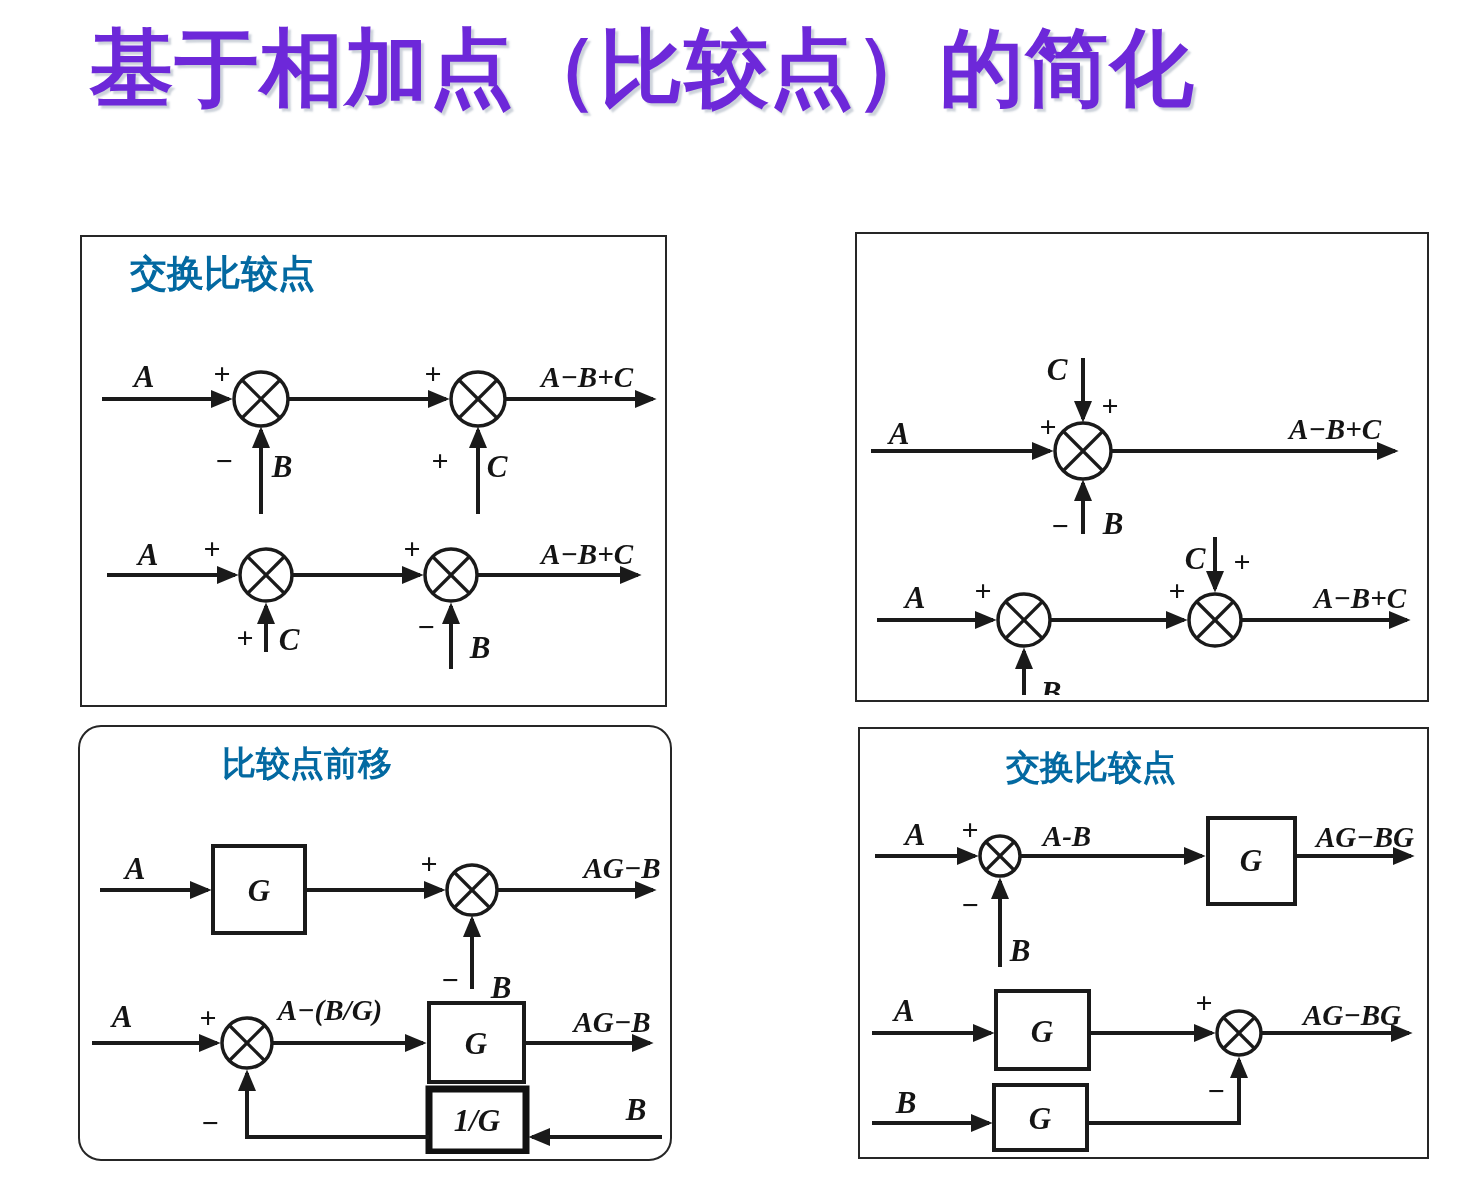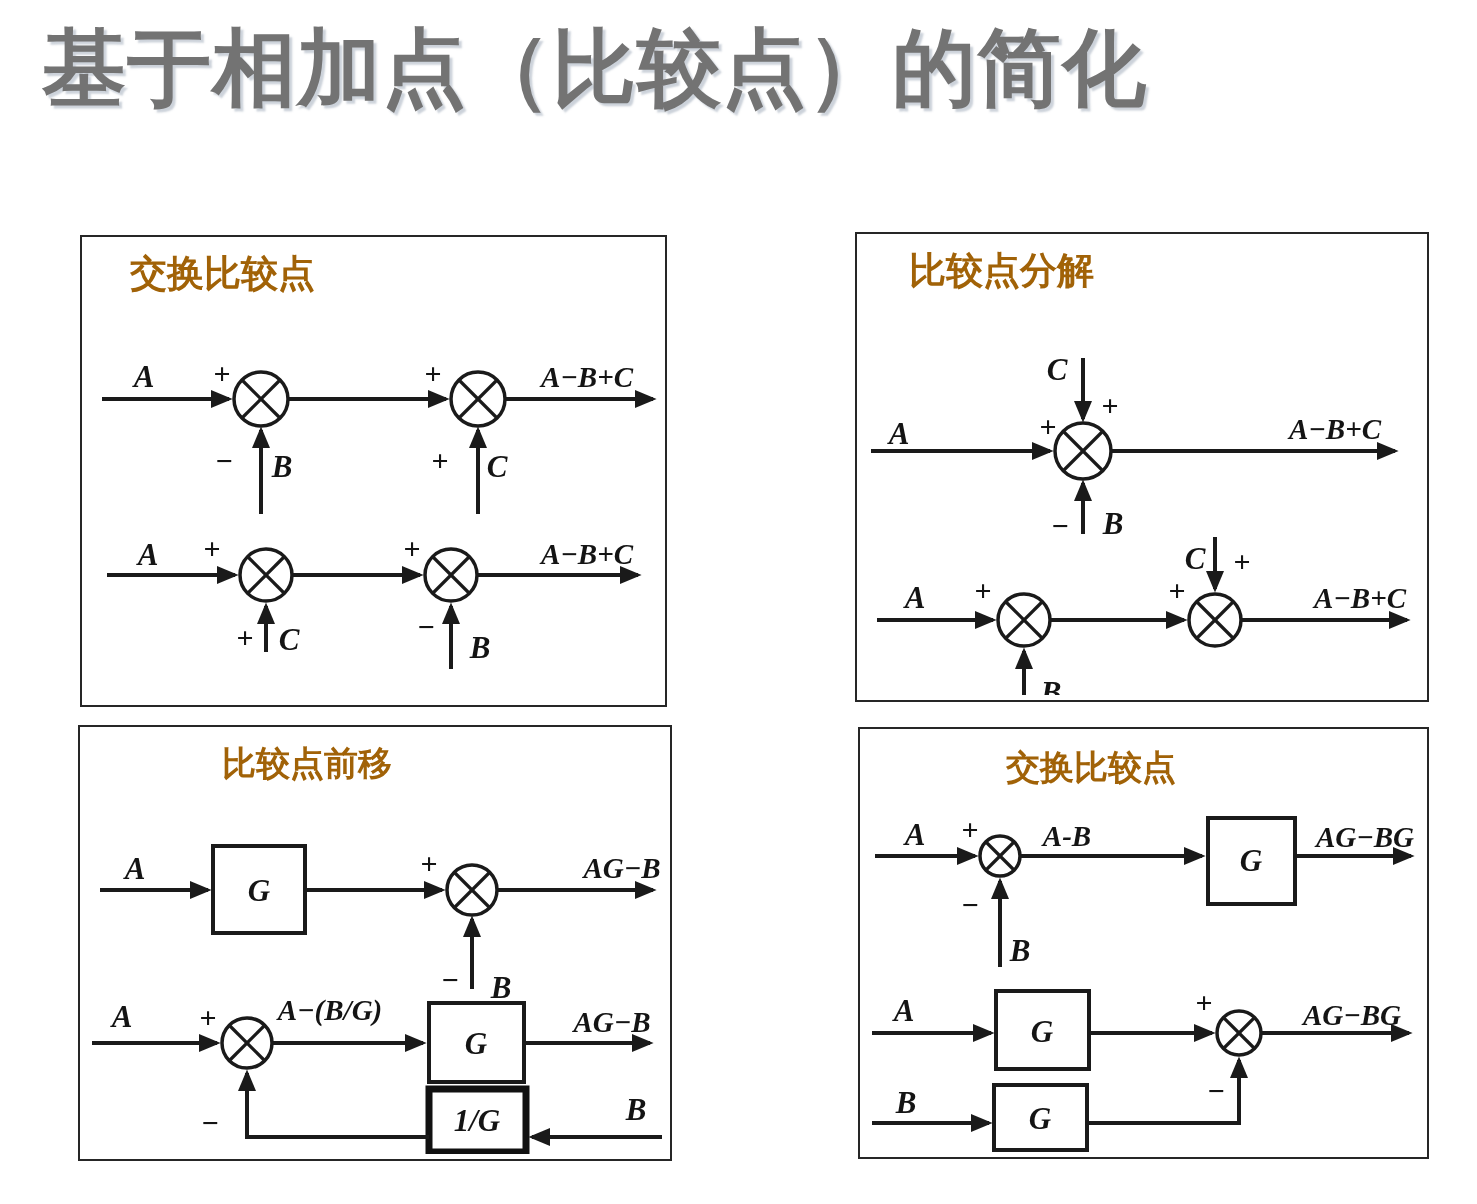--- a/index.html
+++ b/index.html
@@ -2,31 +2,32 @@
 <html><head>
 <meta charset="utf-8">
 <style>
   html,body{margin:0;padding:0;background:#ffffff;}
   body{width:1477px;height:1204px;position:relative;overflow:hidden;
        font-family:"Liberation Serif", serif;color:#1a1a1a;}
   .slide-title{
     position:absolute;left:42px;top:22px;width:1200px;
     font-family:"Liberation Sans", sans-serif;
     font-weight:bold;font-size:84px;line-height:1.1;letter-spacing:1px;
-    color:#737373;text-shadow:3px 3px 2px rgba(110,125,150,0.35);
+    color:#6d28d9;text-shadow:3px 3px 2px rgba(110,125,150,0.35);
     white-space:nowrap;
+    text-align:center;
   }
   .panel{position:absolute;background:#ffffff;border:2.5px solid #262626;}
   .panel-heading{
     position:absolute;font-family:"Liberation Serif", serif;
-    font-weight:bold;color:#a16207;white-space:nowrap;
+    font-weight:bold;color:#0369a1;white-space:nowrap;
   }
   #panel-swap{left:80px;top:235px;width:583px;height:468px;}
   #panel-decompose{left:855px;top:232px;width:570px;height:466px;}
-  #panel-move-forward{left:78px;top:725px;width:590px;height:432px;}
+  #panel-move-forward{left:78px;top:725px;width:590px;height:432px;border-radius:23px;}
   #panel-move-backward{left:858px;top:727px;width:567px;height:428px;}
   #panel-swap .panel-heading{left:48px;top:12px;font-size:37px;}
   #panel-decompose .panel-heading{left:52px;top:12px;font-size:37px;}
   #panel-move-forward .panel-heading{left:142px;top:14px;font-size:34px;}
   #panel-move-backward .panel-heading{left:146px;top:16px;font-size:34px;}
   .diagram-svg{position:absolute;left:0;top:0;}
   svg line, svg polyline{stroke:#1a1a1a;stroke-width:4;fill:none;}
   svg circle{stroke:#1a1a1a;stroke-width:3.5;fill:none;}
   svg rect.blockbox{stroke:#1a1a1a;stroke-width:4;fill:none;}
   svg rect.blockbox-bold{stroke:#111;stroke-width:7;fill:#fff;}
@@ -99,21 +100,20 @@
       <text class="sign" x="163" y="411">+</text>
       <text class="var" x="207" y="413">C</text>
       <line x1="369" y1="432" x2="369" y2="369" marker-end="url(#ah1)"></line>
       <text class="sign" x="344" y="400">−</text>
       <text class="var" x="398" y="421">B</text>
     </g>
   </svg>
 </div>
 
 <div class="panel" id="panel-decompose">
-  <div class="panel-heading">比较点分解</div>
   <svg class="diagram-svg" width="565" height="461" viewBox="0 0 565 461">
     <defs>
       <marker id="ah2" viewBox="0 0 12 10" refX="10" refY="5" markerWidth="6" markerHeight="4.5" orient="auto-start-reverse">
         <path d="M0,0 L12,5 L0,10 Z" fill="#1a1a1a"></path>
       </marker>
     </defs>
 
     <g>
       <text class="var" x="200" y="146">C</text>
       <line x1="226" y1="124" x2="226" y2="185" marker-end="url(#ah2)"></line>

